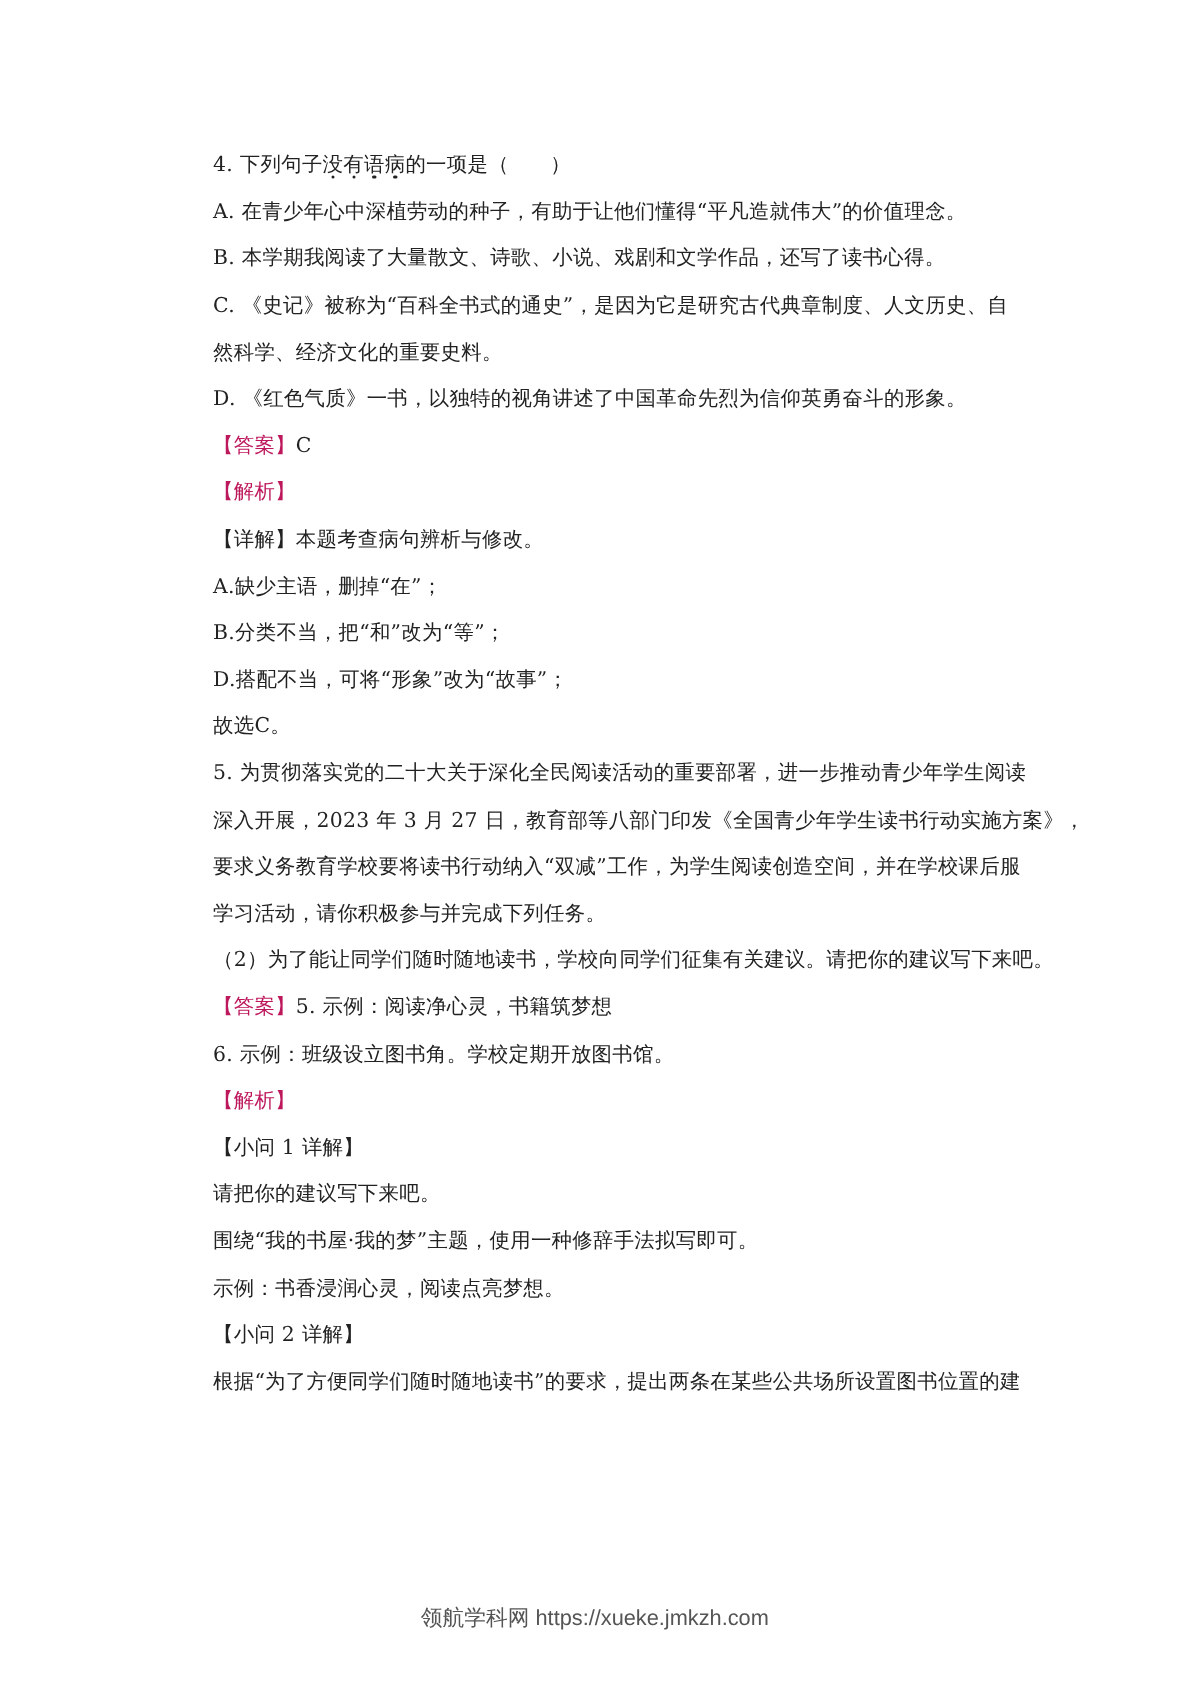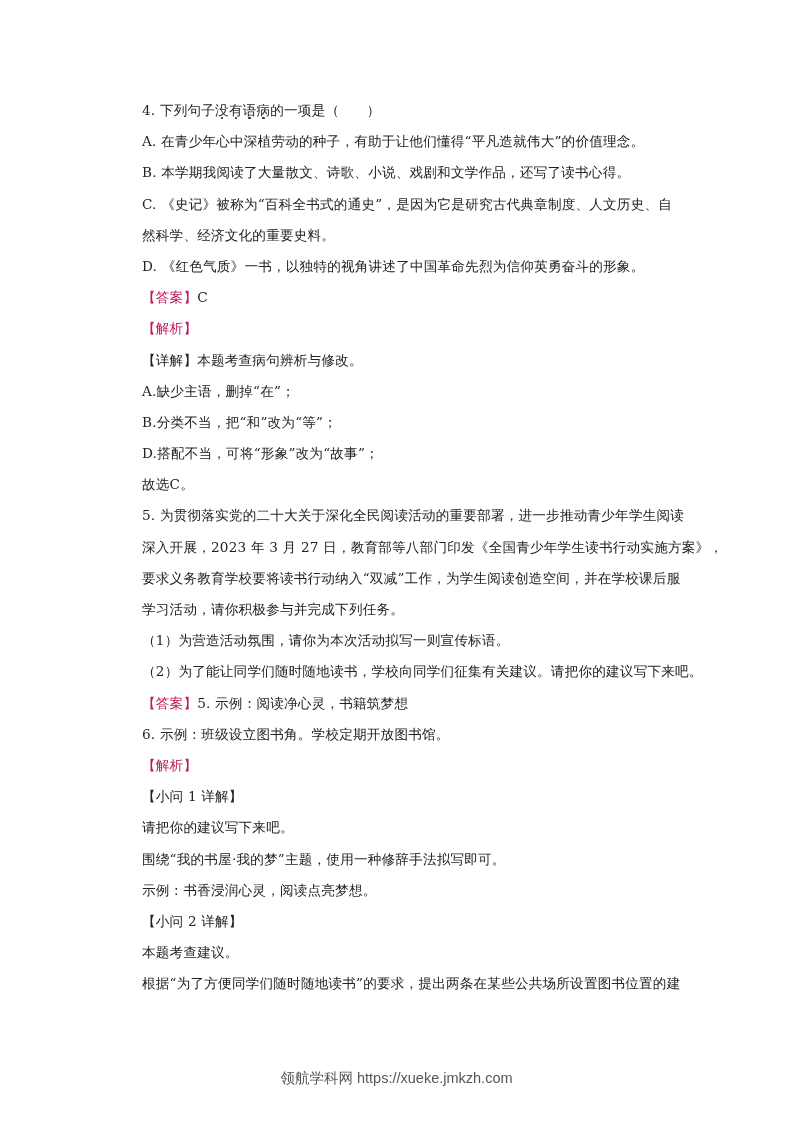--- a/index.html
+++ b/index.html
@@ -38,32 +38,30 @@
     <div class="line">【详解】本题考查病句辨析与修改。</div>
     <div class="line">A.缺少主语，删掉“在”；</div>
     <div class="line">B.分类不当，把“和”改为“等”；</div>
     <div class="line">D.搭配不当，可将“形象”改为“故事”；</div>
     <div class="line">故选C。</div>
 
     <div class="line">5. 为贯彻落实党的二十大关于深化全民阅读活动的重要部署，进一步推动青少年学生阅读</div>
     <div class="line">深入开展，2023 年 3 月 27 日，教育部等八部门印发《全国青少年学生读书行动实施方案》，</div>
     <div class="line">要求义务教育学校要将读书行动纳入“双减”工作，为学生阅读创造空间，并在学校课后服</div>
     <div class="line">学习活动，请你积极参与并完成下列任务。</div>
-    <div class="line">（1）为营造活动氛围，请你为本次活动拟写一则宣传标语。</div>
     <div class="line">（2）为了能让同学们随时随地读书，学校向同学们征集有关建议。请把你的建议写下来吧。</div>
     <div class="line">
       <span class="label">【答案】</span><span>5. 示例：阅读净心灵，书籍筑梦想</span>
     </div>
     <div class="line">6. 示例：班级设立图书角。学校定期开放图书馆。</div>
     <div class="line">
       <span class="label">【解析】</span>
     </div>
     <div class="line">【小问 1 详解】</div>
     <div class="line">请把你的建议写下来吧。</div>
     <div class="line">围绕“我的书屋·我的梦”主题，使用一种修辞手法拟写即可。</div>
     <div class="line">示例：书香浸润心灵，阅读点亮梦想。</div>
     <div class="line">【小问 2 详解】</div>
-    <div class="line">本题考查建议。</div>
     <div class="line">根据“为了方便同学们随时随地读书”的要求，提出两条在某些公共场所设置图书位置的建</div>
   </div>
 
   <div class="footer">领航学科网 https://xueke.jmkzh.com</div>
 </div>
 
 </body></html>

